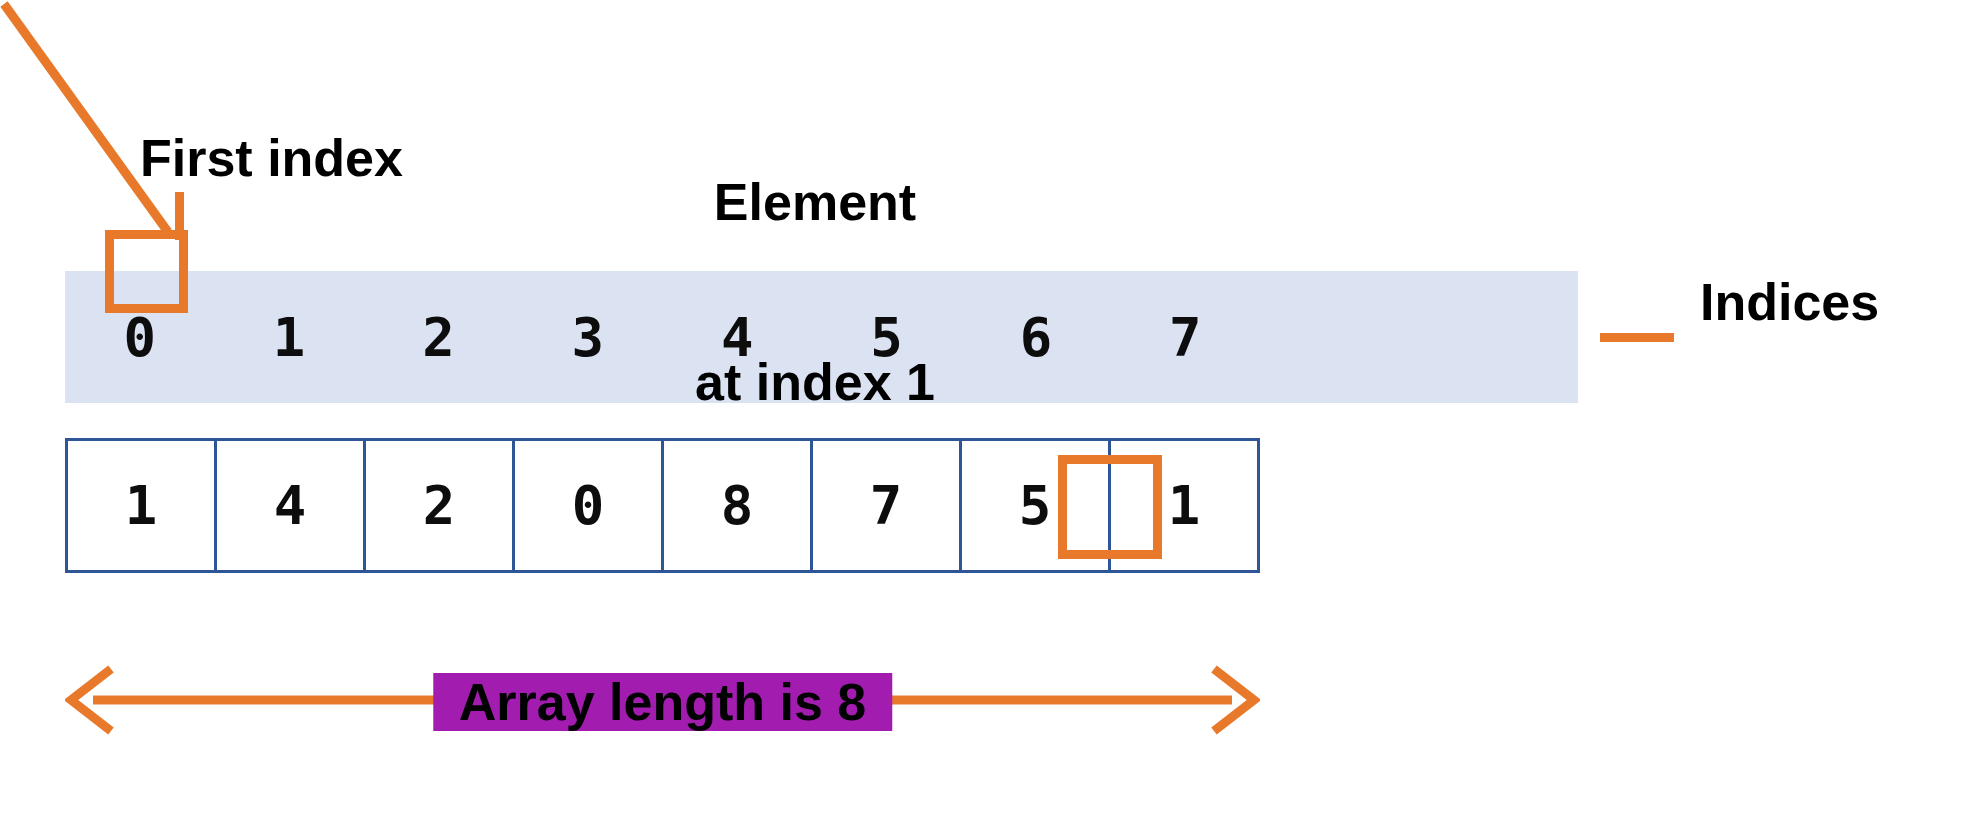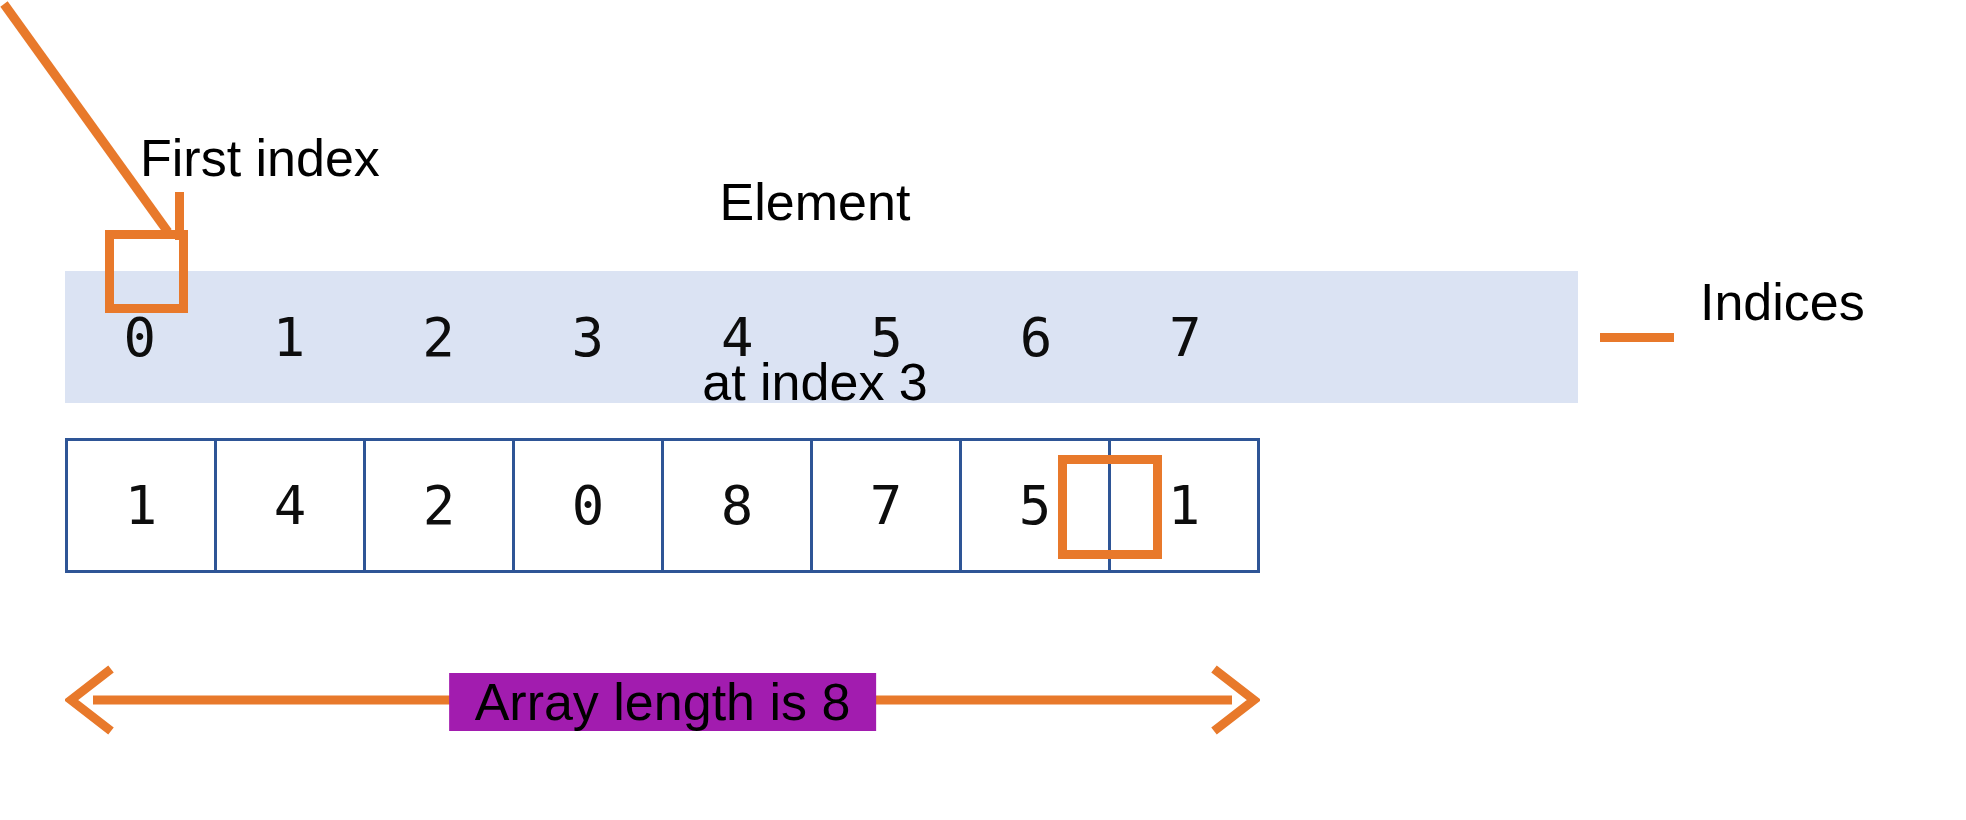--- a/index.html
+++ b/index.html
@@ -14,20 +14,21 @@
     overflow: hidden;
     font-family: "Liberation Sans", sans-serif;
     color: #000000;
   }
 
   #stage {
     position: absolute;
     left: 0; top: 0;
     width: 1966px;
     height: 628px;
+    font-weight: bold;
   }
 
   
   .callout-label {
     position: absolute;
     font-family: "Liberation Sans", sans-serif;
     font-size: 52px;
     line-height: 60px;
     color: #000000;
     white-space: pre;
@@ -199,21 +200,21 @@
   
   <div id="indices-band"></div>
 
   
   <div class="callout-label" id="label-first-index">First index</div>
   <div class="leader" id="leader-first-index"></div>
 
   
   <div class="callout-label" id="label-element">
     <span class="ln">Element</span>
-    <span class="ln">at index 3</span>
+    <span class="ln">at index 1</span>
   </div>
   <svg id="leader-element" width="210" height="240" viewBox="0 0 210 240">
     <line x1="4" y1="4" x2="168" y2="232" stroke="#e8792b" stroke-width="9" stroke-linecap="butt"></line>
   </svg>
 
   
   <div class="leader" id="leader-indices"></div>
   <div class="callout-label" id="label-indices">Indices</div>
 
   

